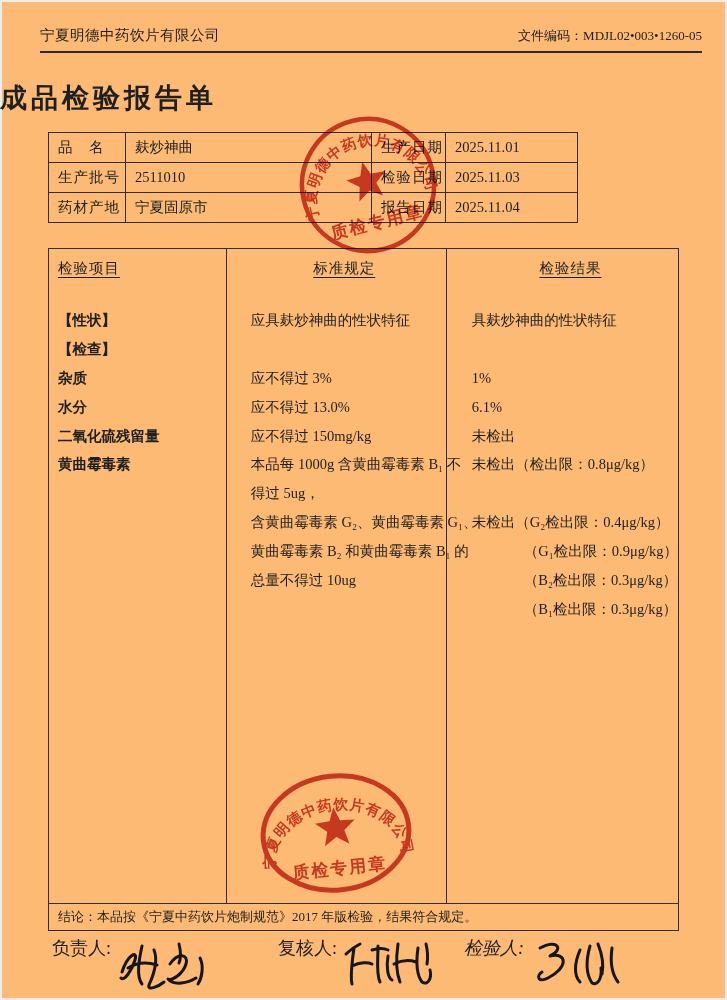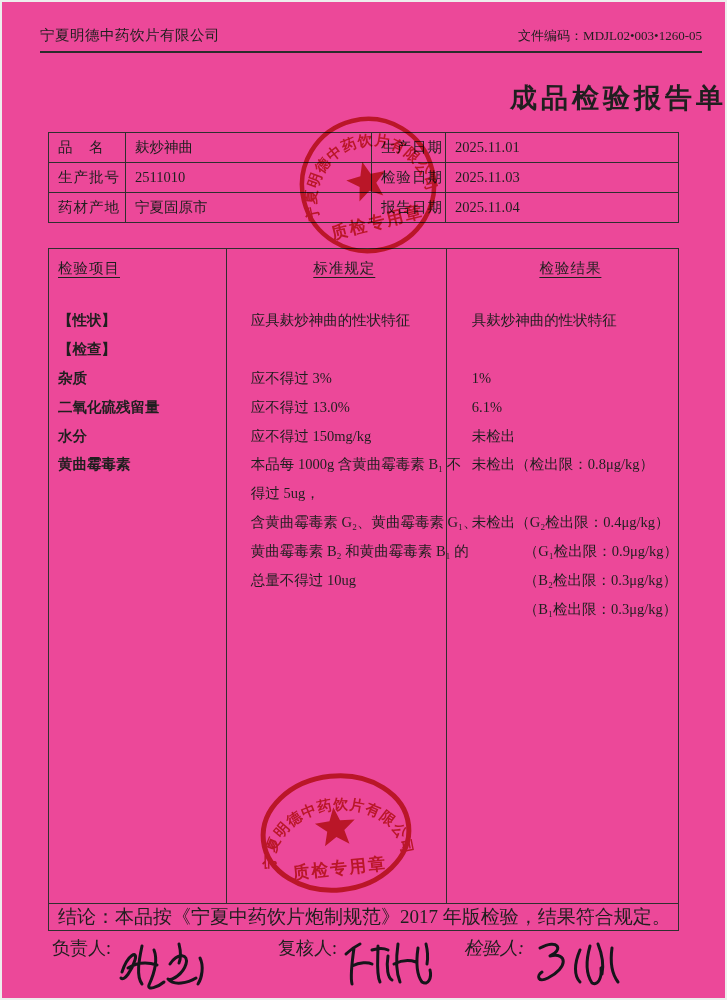--- a/index.html
+++ b/index.html
@@ -1,28 +1,28 @@
 <!DOCTYPE html>
 <html><head>
 <meta charset="utf-8">
 <style>
   html,body{margin:0;padding:0;background:#f4f4f4;}
-  .page{position:relative;width:727px;height:1000px;background:#ec4899;overflow:hidden;
+  .page{position:relative;width:727px;height:1000px;background:#fdba74;overflow:hidden;
         font-family:"Liberation Serif","DejaVu Serif",serif;color:#1f1f1f;
         box-shadow:inset 0 0 0 2px #ededed;}
   
   .hdr{position:absolute;left:40px;top:26px;width:662px;display:flex;justify-content:space-between;
        align-items:flex-end;border-bottom:2.5px solid #2b2b2b;padding-bottom:6px;}
   .hdr-company{font-size:14.5px;letter-spacing:.5px;}
   .hdr-code{font-size:13px;}
   
-  .title{position:absolute;left:0;top:80px;width:727px;text-align:right;
+  .title{position:absolute;left:0;top:80px;width:727px;text-align:left;
          font-size:27px;font-weight:bold;letter-spacing:4px;}
   
-  .info-table{position:absolute;left:48px;top:132px;width:631px;border:1px solid #2f2f2f;
+  .info-table{position:absolute;left:48px;top:132px;width:530px;border:1px solid #2f2f2f;
               box-sizing:border-box;font-size:14.5px;}
   .irow{display:grid;grid-template-columns:76px 246px 74px 235px;height:29px;border-top:1px solid #2f2f2f;}
   .irow:first-child{border-top:none;}
   .irow-last{display:grid;grid-template-columns:322px 309px;height:29px;border-top:1px solid #2f2f2f;}
   .icell{display:flex;align-items:center;padding:0 0 0 9px;border-left:1px solid #2f2f2f;overflow:hidden;white-space:nowrap;}
   .icell:first-child{border-left:none;}
   .icell.lab{letter-spacing:1px;}
   .irow-last .icell:last-child{border-left:none;}
   
   .insp-table{position:absolute;left:48px;top:248px;width:631px;height:683px;border:1px solid #2f2f2f;
@@ -35,21 +35,21 @@
   .col-head{height:47px;}
   .col-head span{text-decoration:underline;text-underline-offset:4px;letter-spacing:1px;}
   .col-item .col-head{padding-left:9px;}
   .col-std .col-head,.col-res .col-head{text-align:center;}
   .line{height:28.9px;line-height:28.9px;white-space:nowrap;overflow:visible;}
   .col-item .line{padding-left:9px;font-weight:bold;}
   .col-std .line{padding-left:8px;}
   .col-res .line{padding-left:9px;}
   .col-res .line.ind{padding-left:61px;}
   
-  .concl{border-top:1px solid #2f2f2f;height:26px;line-height:25px;padding-left:9px;font-size:19px;}
+  .concl{border-top:1px solid #2f2f2f;height:26px;line-height:25px;padding-left:9px;font-size:13px;}
   
   .sigrow{position:absolute;left:0;top:932px;width:727px;height:64px;font-size:18px;}
   .siglabel{position:absolute;top:4px;}
   .sig-svg{position:absolute;}
   .sig-svg path{fill:none;stroke:#15151a;stroke-width:3;stroke-linecap:round;stroke-linejoin:round;}
   
   .stamp{position:absolute;mix-blend-mode:multiply;opacity:.88;pointer-events:none;}
   .stamp text{fill:#c23528;font-weight:bold;}
   .stamp .ring{fill:none;stroke:#c23528;}
   .stamp .star{fill:#c23528;}
@@ -89,22 +89,22 @@
     </div>
   </div>
 
   <div class="insp-table">
     <div class="insp-body">
       <div class="col col-item">
         <div class="col-head"><span>检验项目</span></div>
         <div class="line">【性状】</div>
         <div class="line">【检查】</div>
         <div class="line">杂质</div>
+        <div class="line">水分</div>
         <div class="line">二氧化硫残留量</div>
-        <div class="line">水分</div>
         <div class="line">黄曲霉毒素</div>
       </div>
       <div class="col col-std">
         <div class="col-head"><span>标准规定</span></div>
         <div class="line">应具麸炒神曲的性状特征</div>
         <div class="line"></div>
         <div class="line">应不得过 3%</div>
         <div class="line">应不得过 13.0%</div>
         <div class="line">应不得过 150mg/kg</div>
         <div class="line">本品每 1000g 含黄曲霉毒素 B₁ 不</div>

